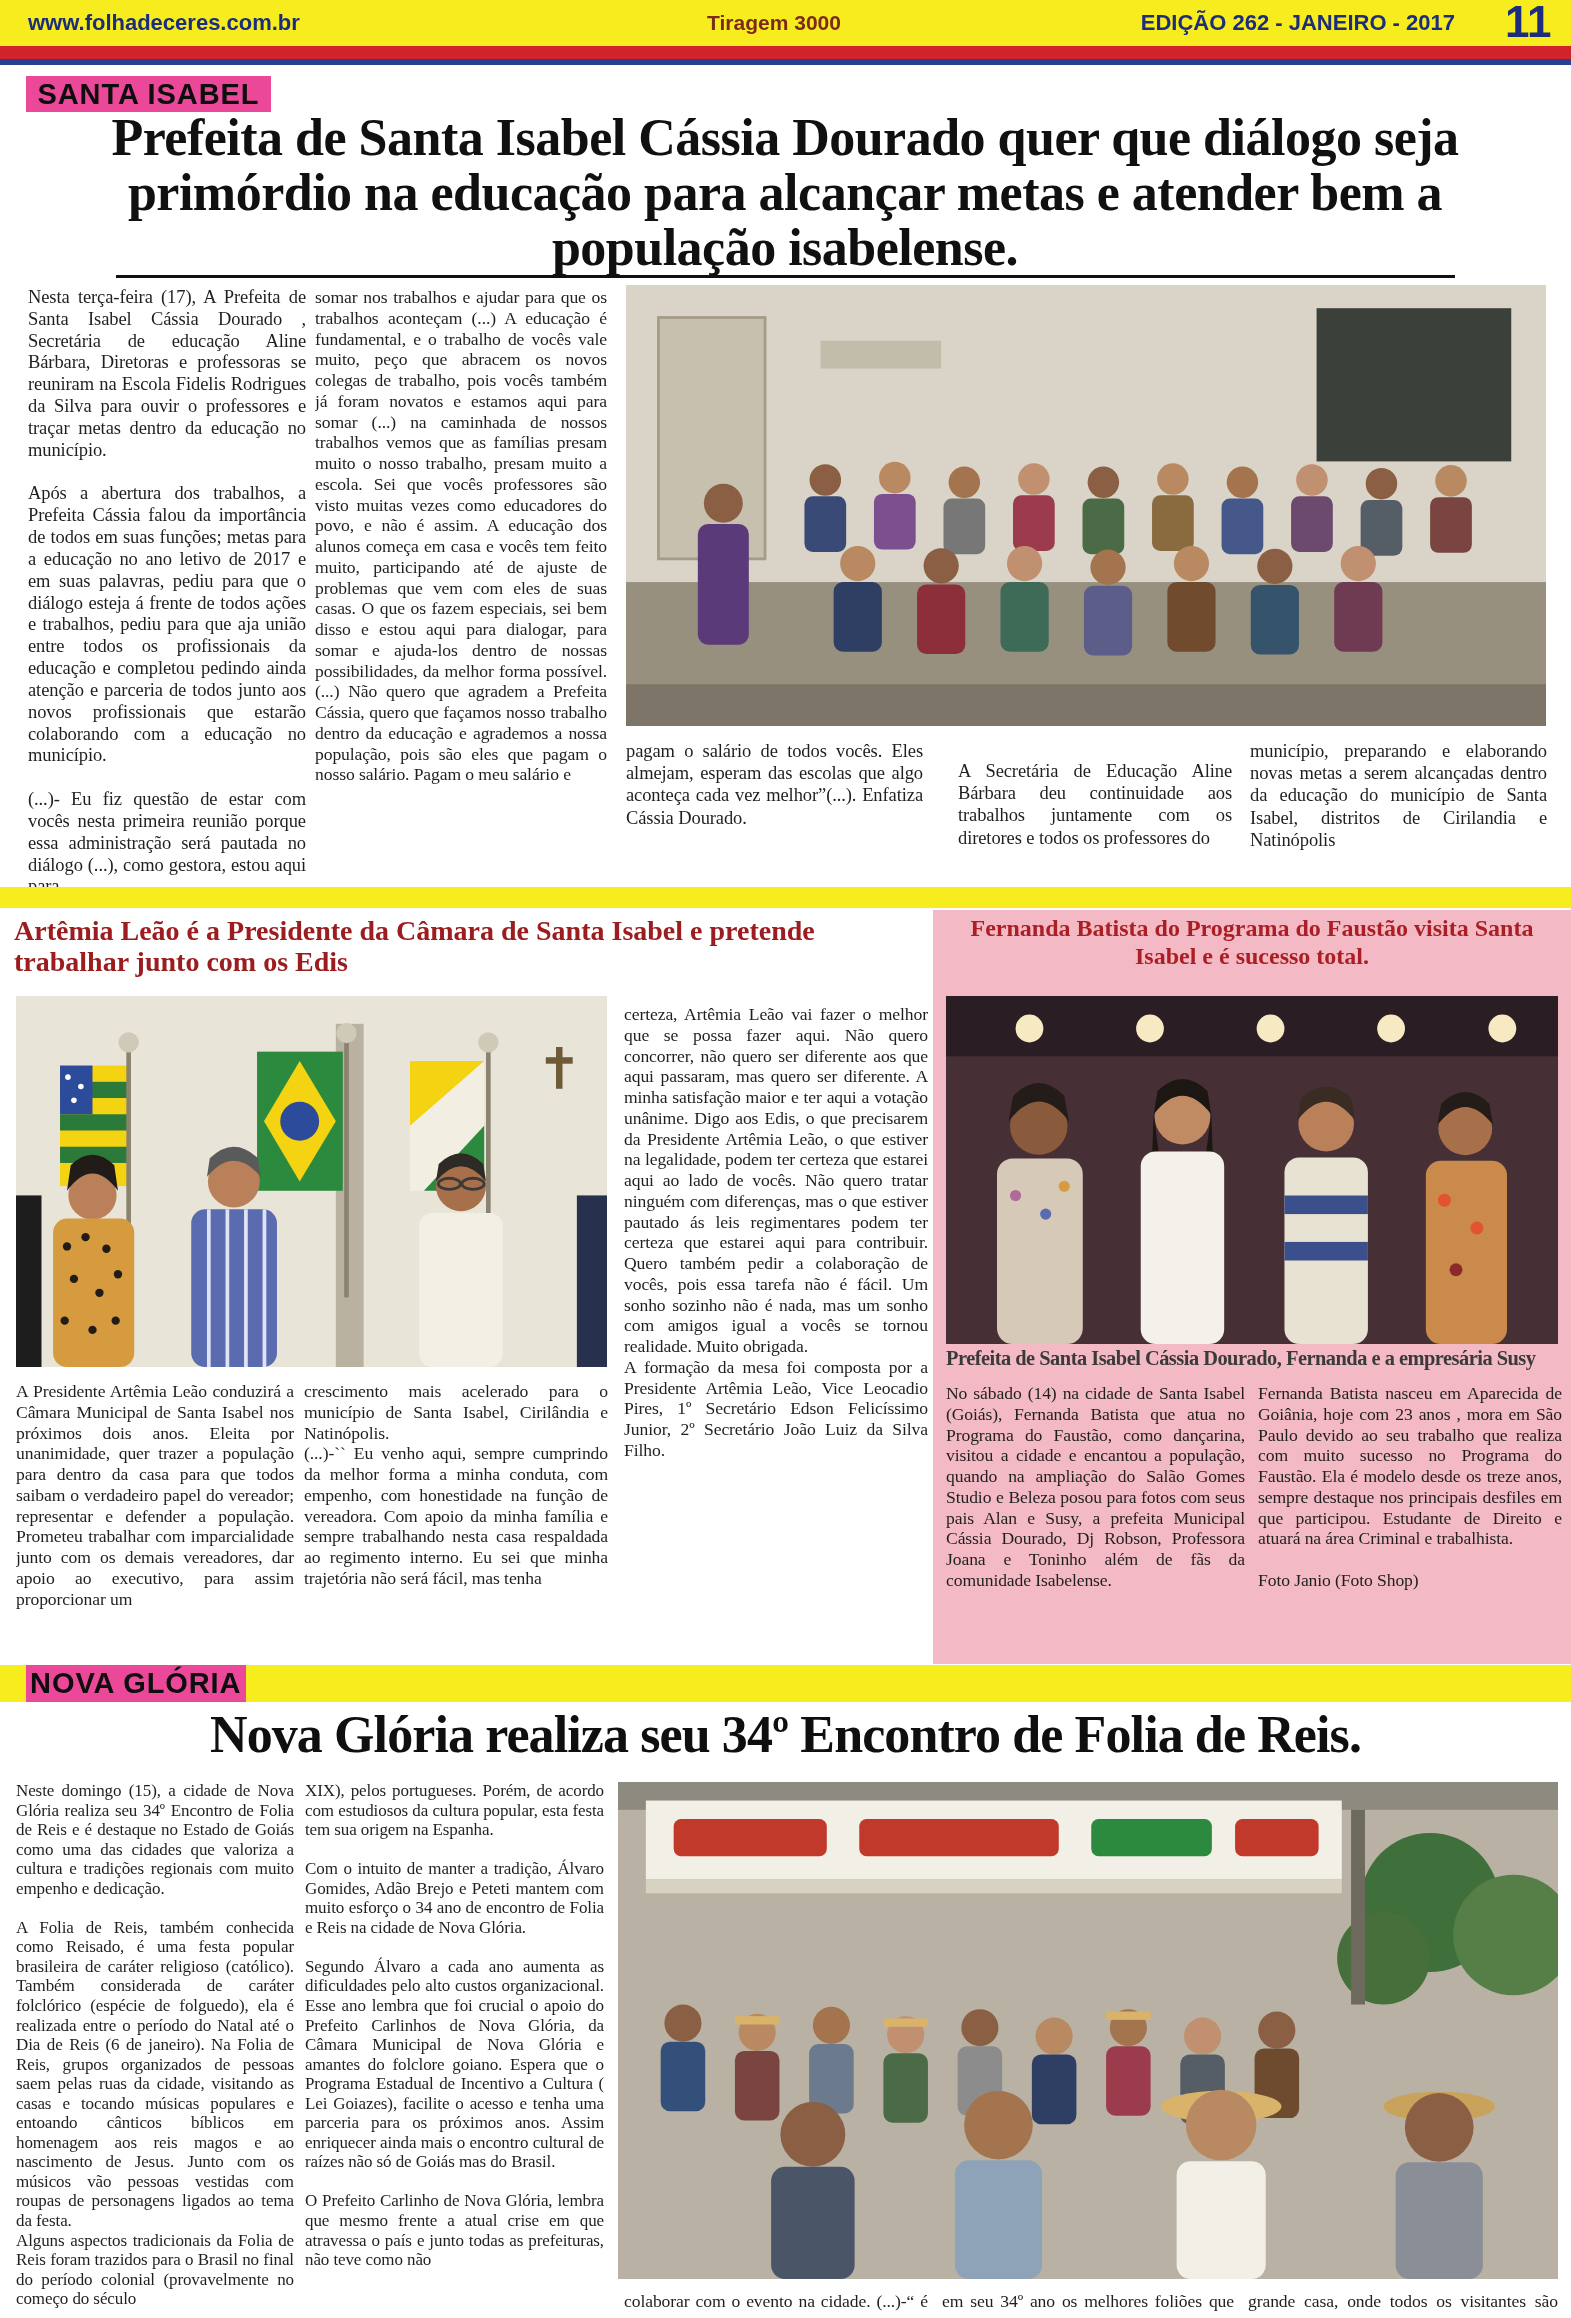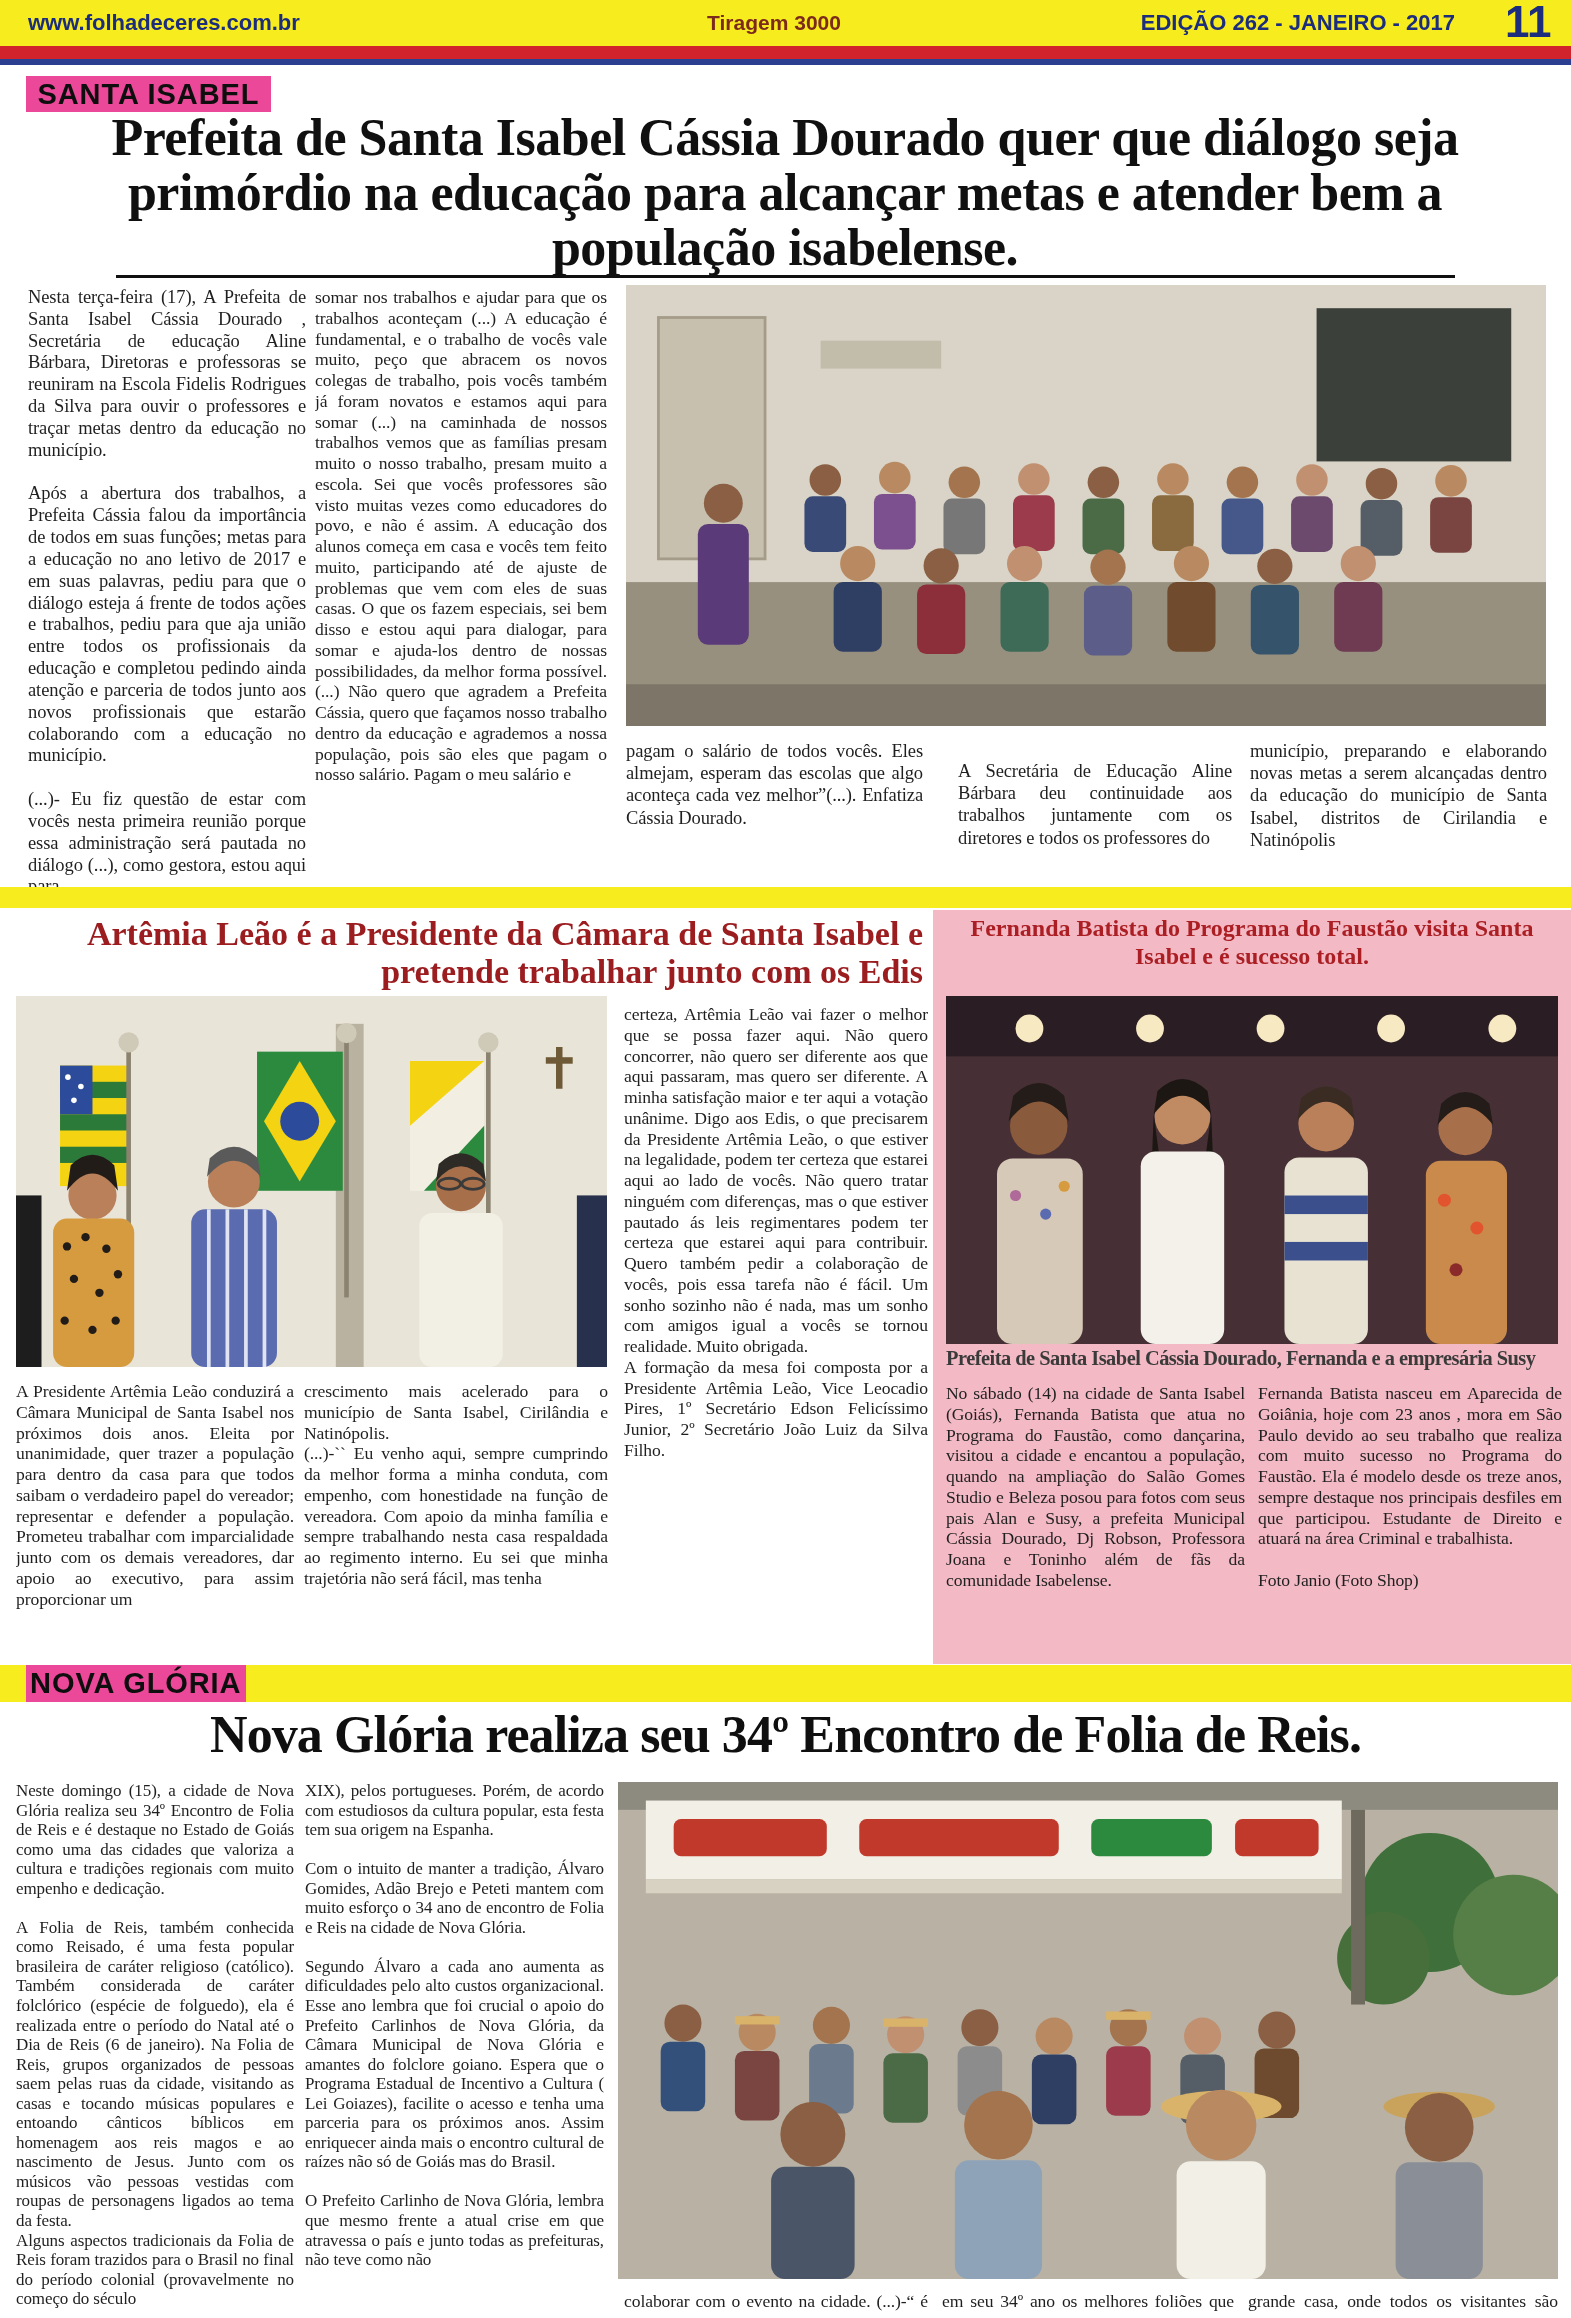--- a/index.html
+++ b/index.html
@@ -16,21 +16,21 @@
   .topbar{left:0;top:0;width:1571px;height:46px;background:#f6ec1e}
   .site{left:28px;top:0;height:46px;line-height:46px;font-size:22px;color:#1b2d7c}
   .tiragem{left:658px;top:0;width:232px;height:46px;line-height:46px;font-size:21px;color:#7c2a1c;text-align:center}
   .edition{right:116px;top:0;height:40px;line-height:46px;font-size:22px;color:#1b2d7c}
   .pagenum{right:19.5px;top:-0.9px;height:46px;line-height:46px;font-size:44px;color:#1b2d7c}
   .redbar{left:0;top:46px;width:1571px;height:13px;background:#d0232b}
   .bluebar{left:0;top:59px;width:1571px;height:5.6px;background:#2a3f8f}
   .seclabel{background:#ec4899;color:#0e0e0e;font-size:29px;font-weight:bold;letter-spacing:0.9px;padding:0 12px;line-height:36px}
   .headline1{left:13px;top:110px;width:1544px;font-size:52px;line-height:1.06;font-weight:bold;color:#101010;text-align:center;letter-spacing:-0.5px}
   .hl-divider{left:116px;top:275px;width:1339px;height:3.2px;background:#101010}
-  .art-headline{left:14px;top:915px;width:909px;font-size:34px;line-height:1.12;font-weight:bold;color:#9c1d20;text-align:right}
+  .art-headline{left:14px;top:915px;width:909px;font-size:28px;line-height:1.12;font-weight:bold;color:#9c1d20;text-align:left}
   .fer-panel{left:933px;top:910px;width:638px;height:754px;background:#f3bac5}
   .fer-headline{margin:4px auto 0;width:612px;font-size:24px;line-height:1.18;font-weight:bold;color:#ab1f24;text-align:center}
   .fer-caption{left:946px;top:1347px;width:617px;font-size:20.4px;font-weight:bold;color:#3a3a3a;letter-spacing:-0.5px}
   .ng-headline{left:7px;top:1705px;width:1557px;font-size:52px;font-weight:bold;color:#0f0f0f;text-align:center;letter-spacing:-0.9px}
 </style>
 </head>
 <body>
 
 <div id="page">
 

